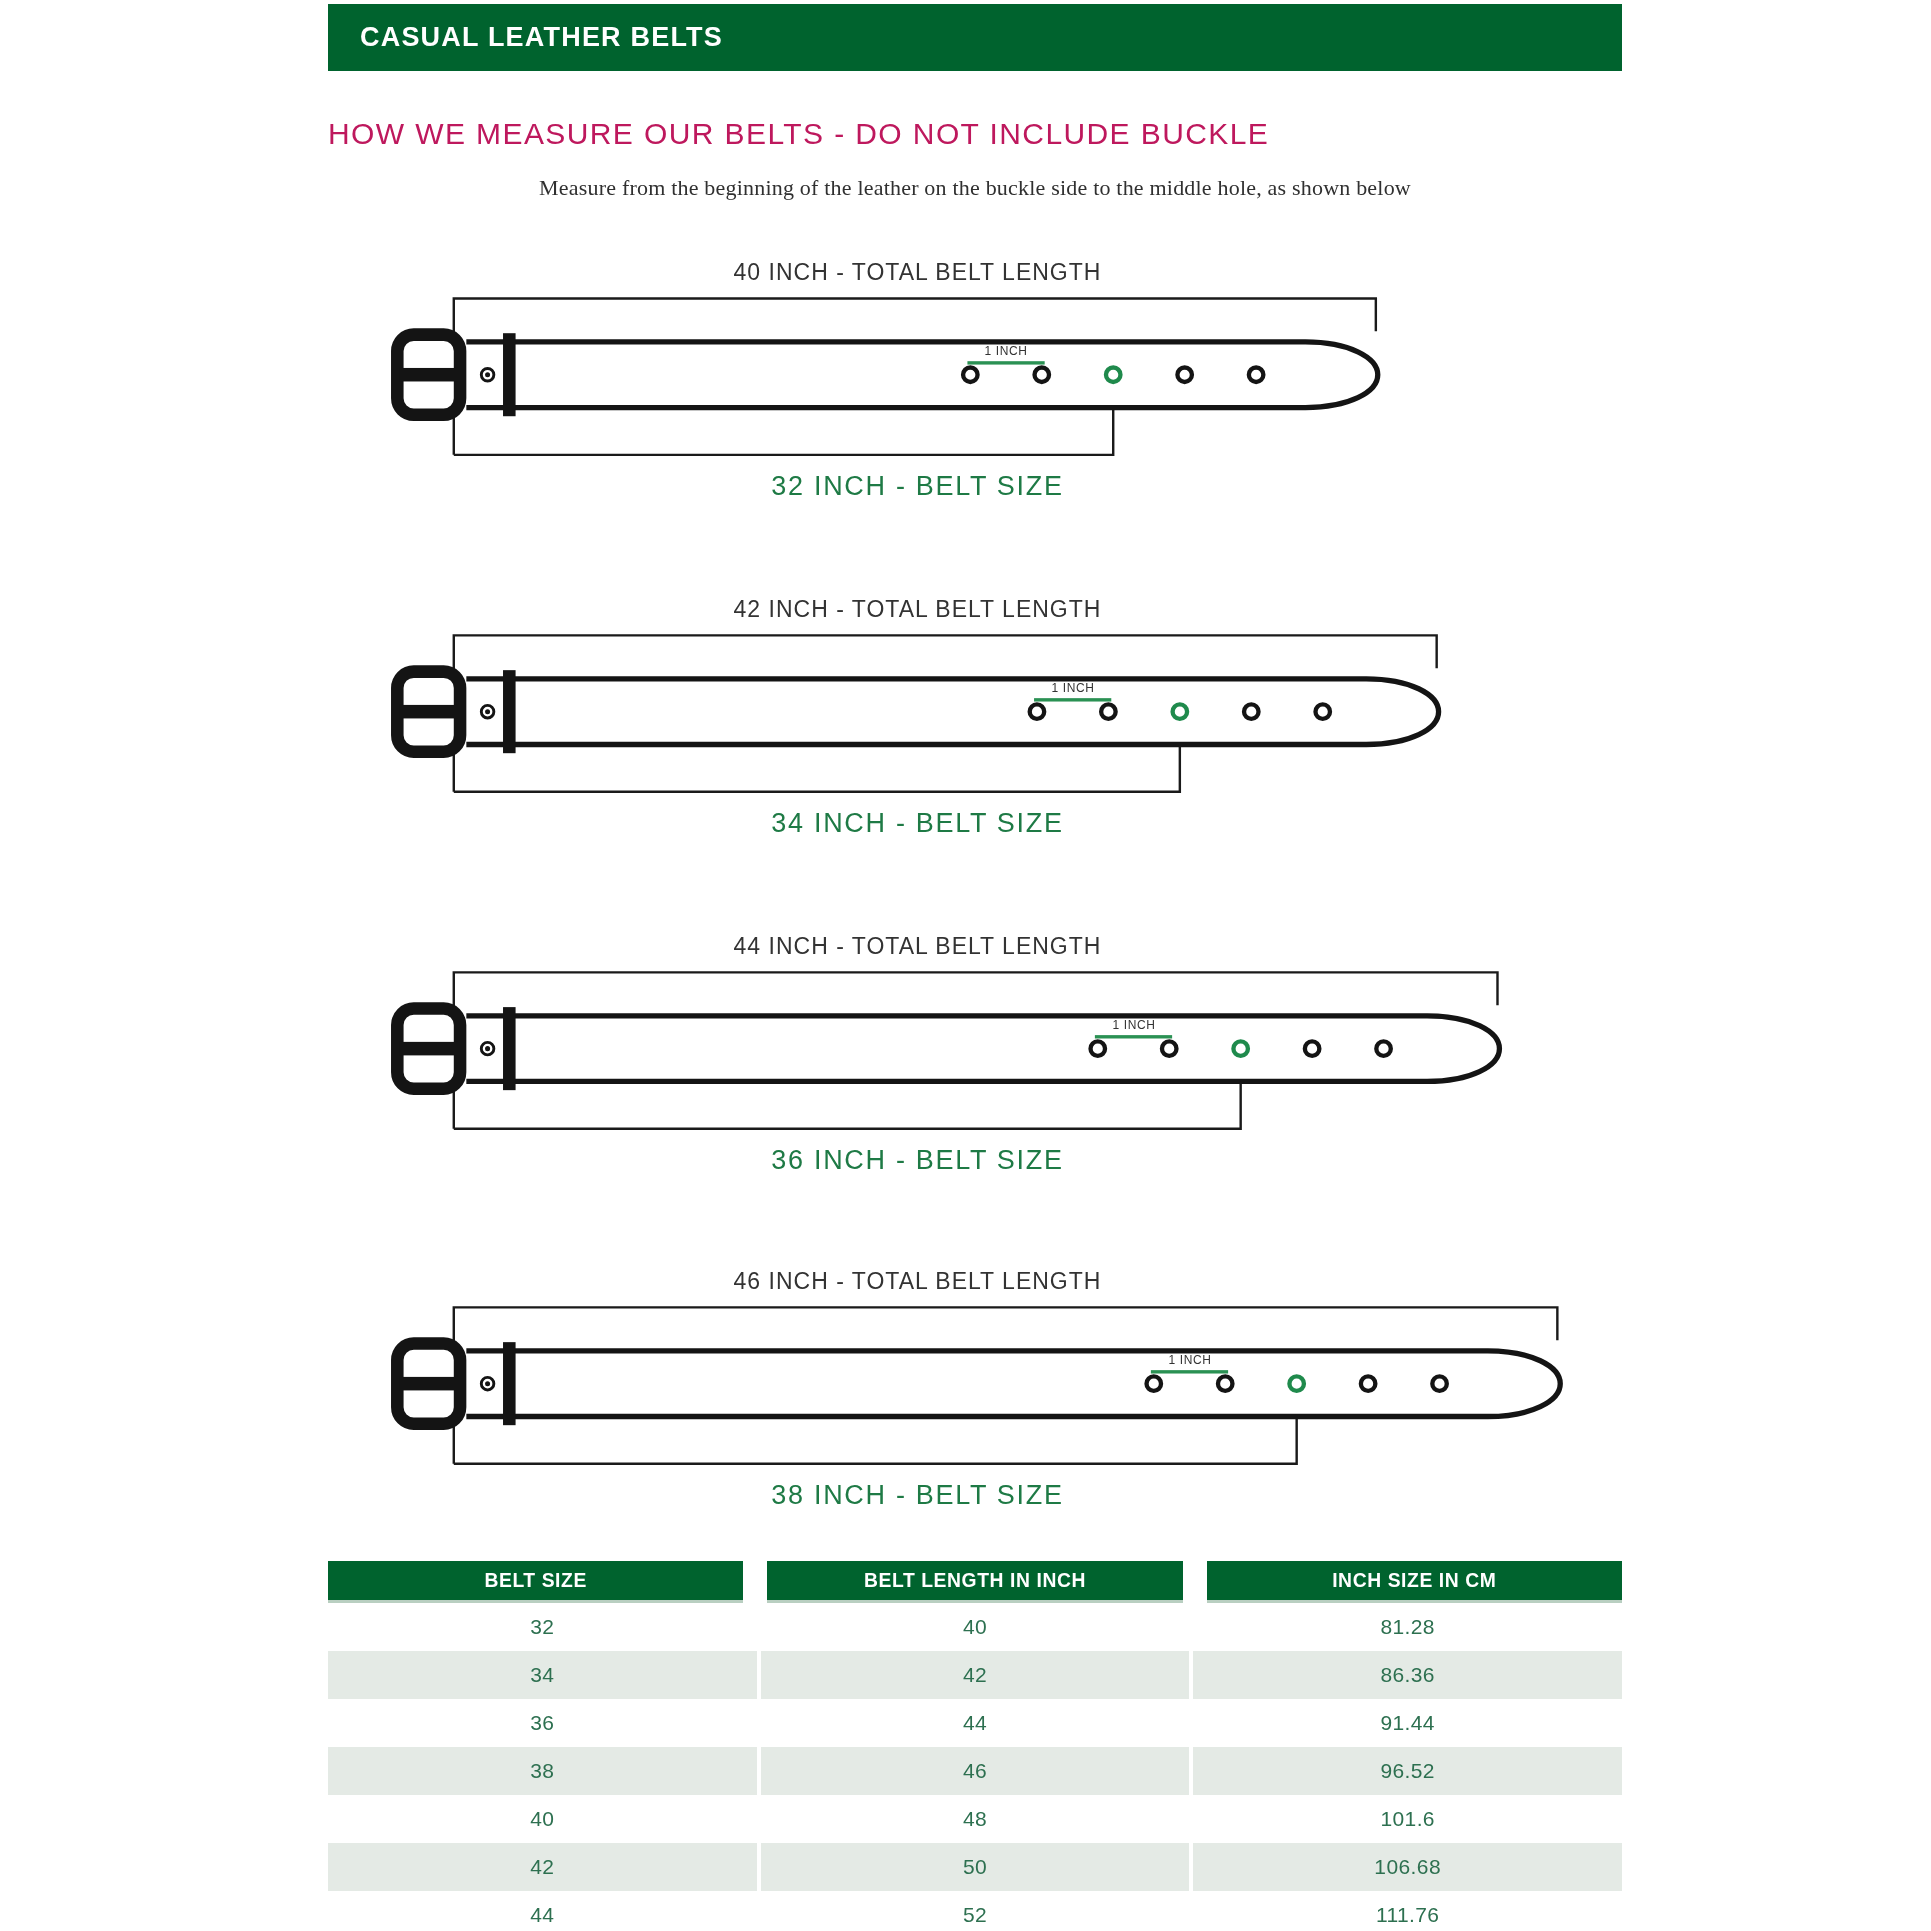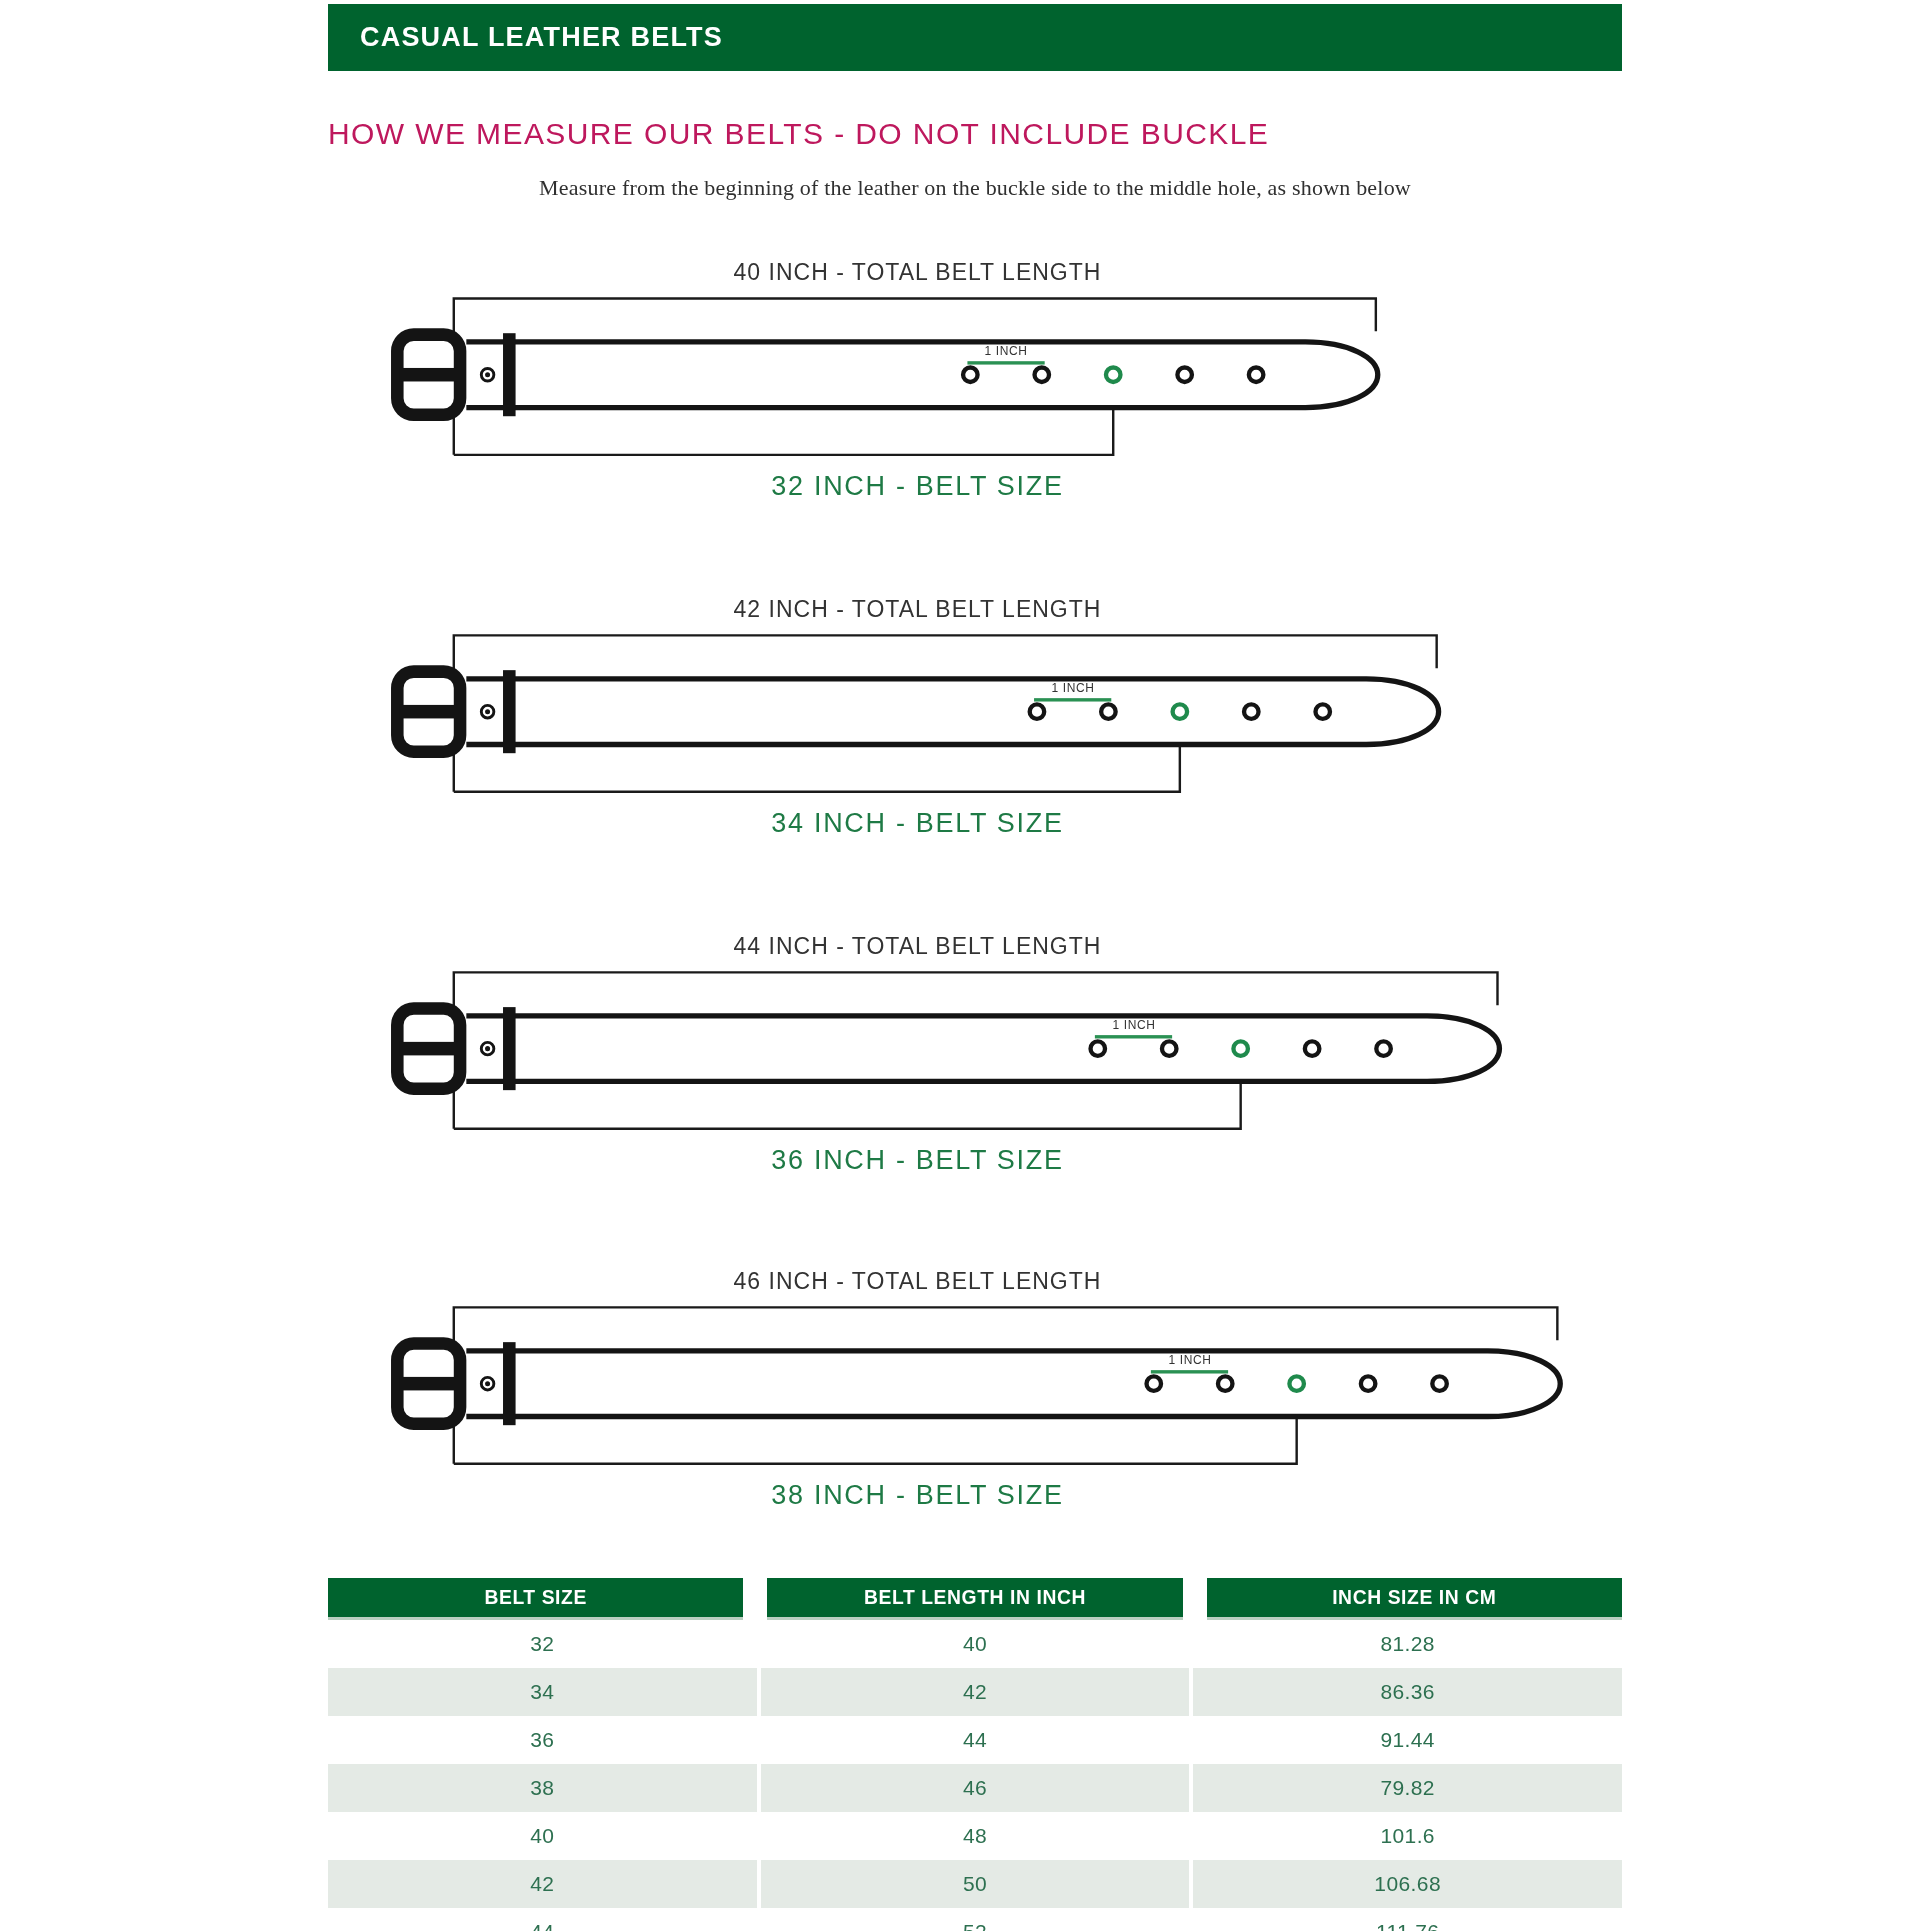--- a/index.html
+++ b/index.html
@@ -31,21 +31,21 @@
     position:absolute;left:338px;width:1159px;text-align:center;
     font-size:27px;line-height:35px;letter-spacing:1.7px;color:#1e7a45;
   }
   .inch-label{
     position:absolute;width:116px;text-align:center;
     font-size:12px;line-height:13.5px;letter-spacing:0.6px;color:#333333;
   }
   svg.diagram{position:absolute;left:0;top:0;}
   
   .size-table{position:absolute;left:328px;top:1561px;width:1294px;}
-  .t-head{display:flex;gap:24px;margin-top:17px;}
+  .t-head{display:flex;gap:24px;}
   .th{
     flex:1;height:39px;background:#00632e;border-bottom:3.9px solid #b9cfc1;
     color:#ffffff;font-size:19.3px;font-weight:bold;letter-spacing:0.6px;
     display:flex;align-items:center;justify-content:center;
   }
   .t-row{display:flex;gap:4px;height:48px;}
   .td{
     flex:1;display:flex;align-items:center;justify-content:center;
     font-size:21px;letter-spacing:0.4px;color:#2d7050;background:#ffffff;
   }
@@ -171,21 +171,21 @@
       <div class="td">86.36</div>
     </div>
     <div class="t-row">
       <div class="td">36</div>
       <div class="td">44</div>
       <div class="td">91.44</div>
     </div>
     <div class="t-row shade">
       <div class="td">38</div>
       <div class="td">46</div>
-      <div class="td">79.82</div>
+      <div class="td">96.52</div>
     </div>
     <div class="t-row">
       <div class="td">40</div>
       <div class="td">48</div>
       <div class="td">101.6</div>
     </div>
     <div class="t-row shade">
       <div class="td">42</div>
       <div class="td">50</div>
       <div class="td">106.68</div>

